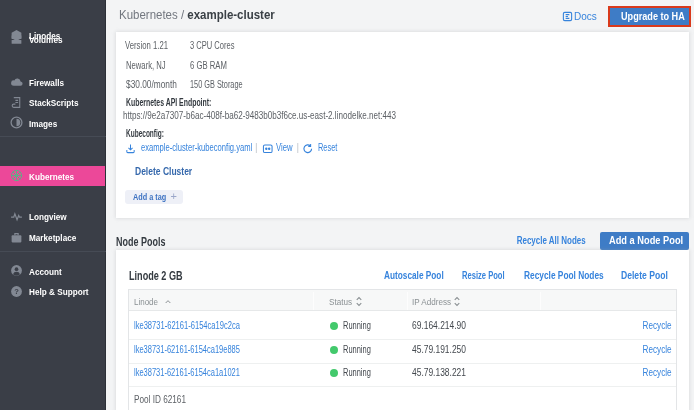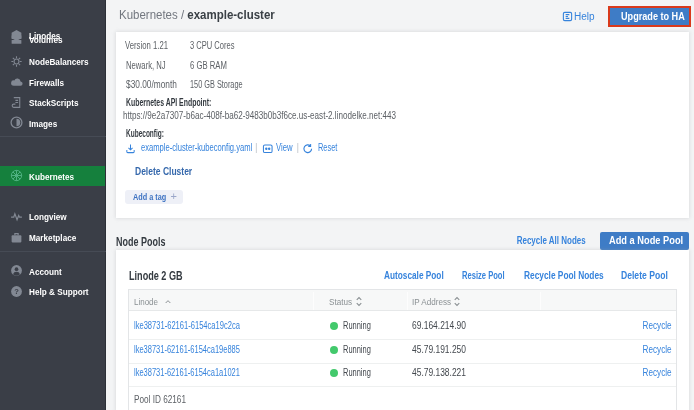--- a/index.html
+++ b/index.html
@@ -6,21 +6,21 @@
 html,body { width:694px; height:410px; overflow:hidden; }
 body { font-family:"Liberation Sans", sans-serif; background:#f3f4f5; position:relative; }
 .abs { position:absolute; line-height:1; white-space:nowrap; transform-origin:0 50%; }
 .rabs { position:absolute; line-height:1; white-space:nowrap; transform-origin:100% 50%; }
 
 #sidebar { position:absolute; left:0; top:0; width:106px; height:410px; background:#3a3e47; border-right:1px solid #2c3037; }
 .nav-item { position:absolute; left:0; width:105px; height:20.4px; }
 .nav-item svg { position:absolute; left:10px; top:3.5px; width:13px; height:13px; }
 .nav-item .t { position:absolute; left:29px; top:6.8px; font-size:8.8px; font-weight:700; color:#ffffff; line-height:1; white-space:nowrap; transform:scaleX(0.93); transform-origin:0 50%; }
 .nav-div { position:absolute; left:0; width:106px; height:1px; background:#464b55; }
-#k8s-item { background:#15803d;padding-left:20px; }
+#k8s-item { background:#ec4899;padding-left:20px; }
 .blue { color:#3683dc; }
 .card { position:absolute; background:#fff; box-shadow:0 0 4px rgba(160,165,170,0.4); }
 .gtxt { color:#5d6166; }
 .dtxt { color:#343a40; }
 </style>
 </head>
 <body>
 
 <div id="sidebar">
   <div class="nav-item" style="top:25px">
@@ -31,29 +31,20 @@
   </div>
   <div class="nav-item" style="top:29px">
     <svg viewBox="0 0 24 24">
         <g fill="#828893">
           <rect x="3" y="4" width="18" height="7" rx="1"></rect>
           <rect x="3" y="13" width="18" height="7" rx="1"></rect>
         </g>
       </svg>
     <span class="t">Volumes</span>
   </div>
-  <div class="nav-item" style="top:51.6px">
-    <svg viewBox="0 0 24 24">
-        <g fill="none" stroke="#828893" stroke-width="2">
-          <circle cx="12" cy="12" r="4.5"></circle>
-          <path d="M12 2.5v3.5M12 18v3.5M2.5 12h3.5M18 12h3.5M5.2 5.2l2.6 2.6M16.2 16.2l2.6 2.6M18.8 5.2l-2.6 2.6M7.8 16.2l-2.6 2.6"></path>
-        </g>
-      </svg>
-    <span class="t">NodeBalancers</span>
-  </div>
   <div class="nav-item" style="top:72px">
     <svg viewBox="0 0 24 24">
         <path d="M7 18 a5 5 0 1 1 1-9.9 A6 6 0 0 1 19.5 10 A4 4 0 0 1 19 18 Z" fill="#828893"></path>
       </svg>
     <span class="t">Firewalls</span>
   </div>
   <div class="nav-item" style="top:92.4px">
     <svg viewBox="0 0 24 24">
         <g fill="none" stroke="#828893" stroke-width="2">
           <path d="M7 3 h11 v18 h-11 a3 3 0 0 1 0-6 h3"></path>
@@ -120,21 +111,21 @@
 </div>
 
 <div class="abs" style="left:119px; top:8.5px; font-size:12px; color:#72777f; transform:scaleX(.957);">Kubernetes / <b style="color:#3a4046;">example-cluster</b></div>
 
 <svg class="abs" style="left:561.5px; top:11px;" width="11" height="11" viewBox="0 0 24 24">
     <g fill="none" stroke="#3683dc" stroke-width="2.4">
       <rect x="3" y="3" width="18" height="18" rx="3"></rect>
       <path d="M8 8h8M8 12h5M8 16h8"></path>
     </g>
   </svg>
-<div class="abs blue" style="left:574px; top:11.6px; font-size:10px;">Help</div>
+<div class="abs blue" style="left:574px; top:11.6px; font-size:10px;">Docs</div>
 
 <div style="position:absolute; left:607.5px; top:6px; width:83.5px; height:21px; border:2.5px solid #d93a1c; background:#3e7cc6;"></div>
 <div class="abs" style="left:620.7px; top:11.5px; font-size:10px; font-weight:700; color:#fff; transform:scaleX(0.911);">Upgrade to HA</div>
 
 <div class="card" id="card1" style="left:116px; top:31.5px; width:573px; height:186.5px;"></div>
 <div class="abs gtxt" style="left:125px;   top:40.7px; font-size:10px; transform:scaleX(.773);">Version 1.21</div>
 <div class="abs gtxt" style="left:190.4px; top:40.7px; font-size:10px; transform:scaleX(.754);">3 CPU Cores</div>
 <div class="abs gtxt" style="left:125.7px; top:60.6px; font-size:10px; transform:scaleX(.768);">Newark, NJ</div>
 <div class="abs gtxt" style="left:190.4px; top:60.6px; font-size:10px; transform:scaleX(.772);">6 GB RAM</div>
 <div class="abs gtxt" style="left:126.2px; top:79.7px; font-size:10px; transform:scaleX(.832);">$30.00/month</div>

